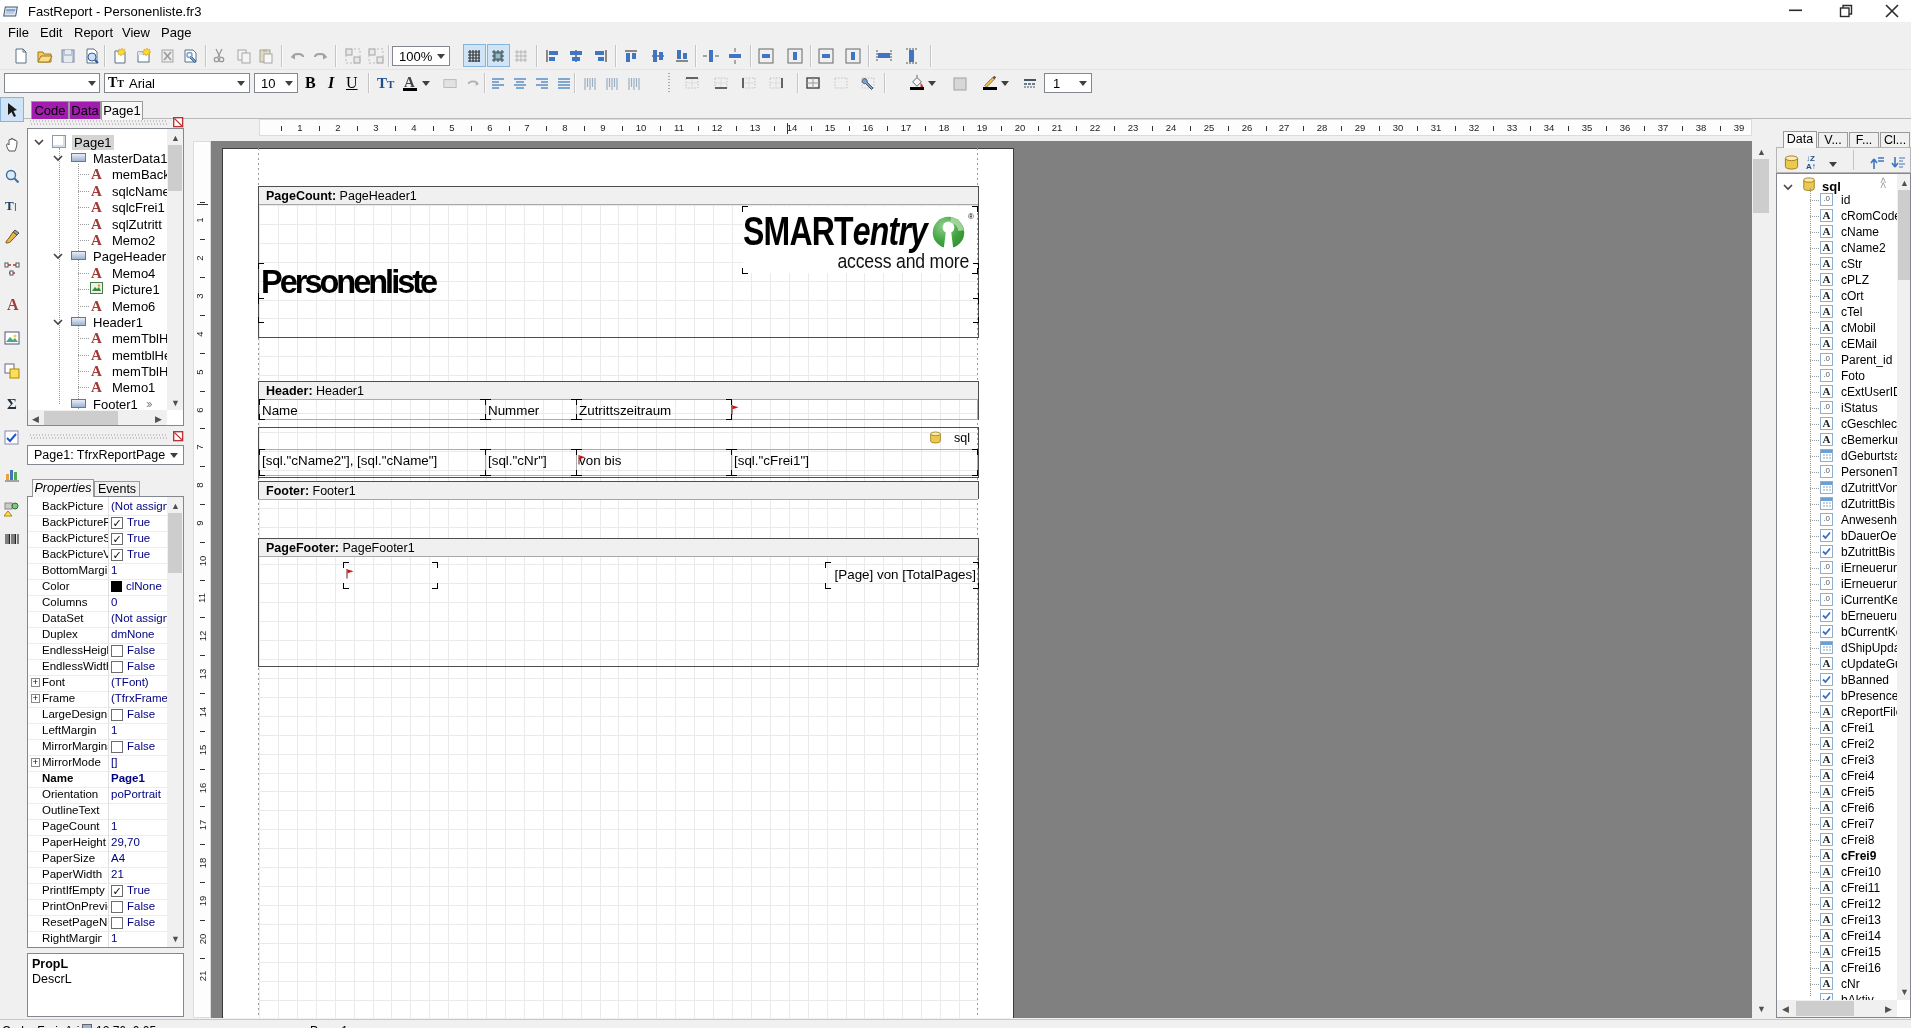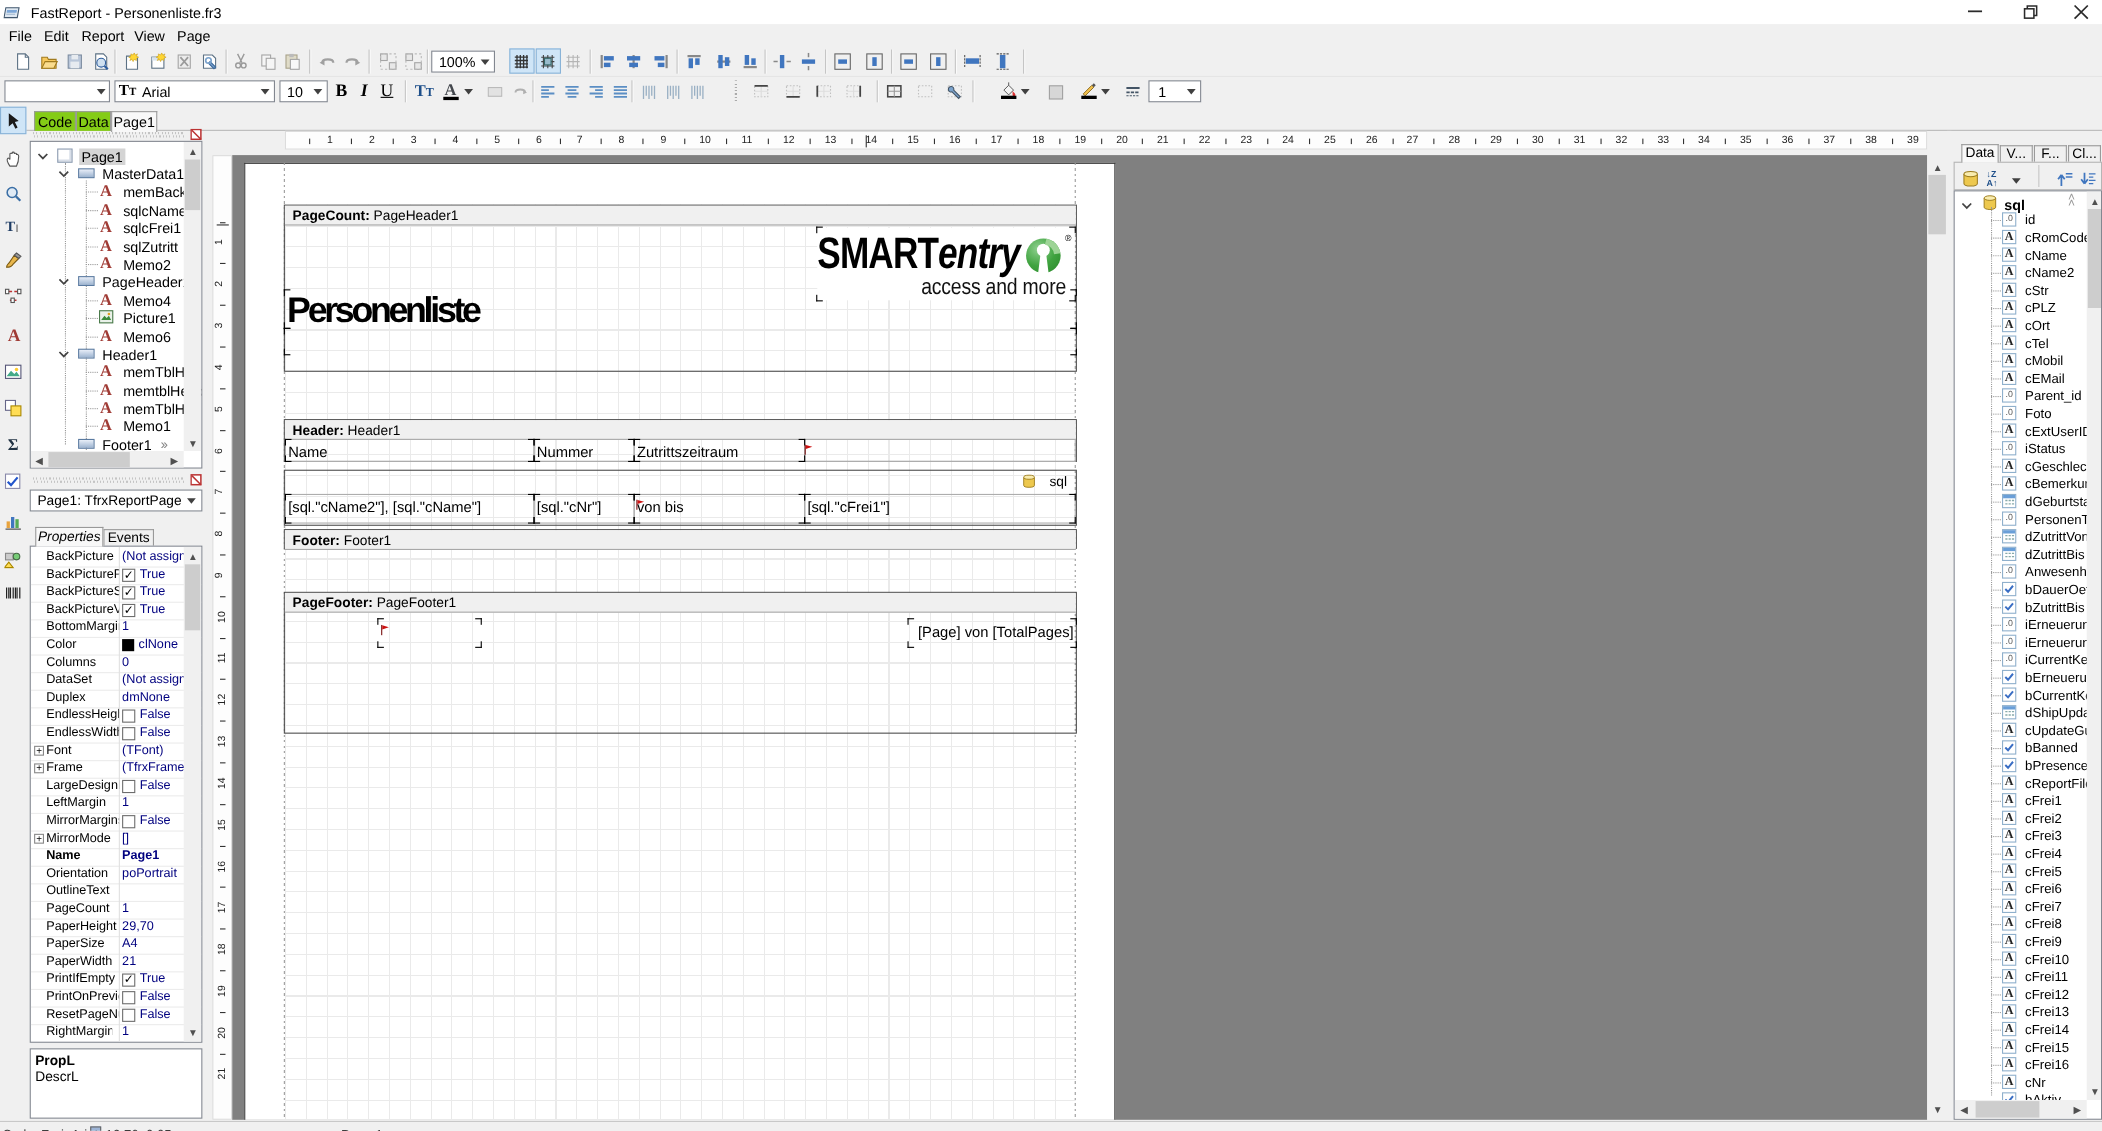--- a/index.html
+++ b/index.html
@@ -4,21 +4,21 @@
 html,body{width:1911px;height:1028px;overflow:hidden;background:#f0f0f0;
  font-family:"Liberation Sans",sans-serif;}
 .abs{position:absolute;}
 .titlebar{position:absolute;left:0;top:0;width:1911px;height:22px;background:#ffffff;}
 .menubar{position:absolute;left:0;top:22px;width:1911px;height:20px;background:#f0f0f0;}
 .menubar span{position:absolute;top:3px;font-size:13px;color:#000;}
 .tb1{position:absolute;left:0;top:42px;width:1911px;height:28px;background:#f0f0f0;border-bottom:1px solid #e5e5e5;}
 .tb2{position:absolute;left:0;top:70px;width:1911px;height:26px;background:#f0f0f0;}
 .tabrow{position:absolute;left:0;top:96px;width:1911px;height:23px;background:#f0f0f0;border-bottom:1px solid #b9b9b9;}
 .tab{position:absolute;top:5px;height:18px;font-size:13px;color:#000;text-align:center;
- border:1px solid #9a9a9a;border-bottom:none;background:#84cc16;padding-top:1px;}
+ border:1px solid #9a9a9a;border-bottom:none;background:#a21caf;padding-top:1px;}
 .tabsel{background:#f8f8f8;height:19px;z-index:3;}
 .sep1{position:absolute;top:3px;width:1px;height:22px;background:#c5c5c5;box-shadow:1px 0 0 #fbfbfb;}
 .sep2{position:absolute;top:3px;width:1px;height:20px;background:#c5c5c5;box-shadow:1px 0 0 #fbfbfb;}
 .combo{position:absolute;background:#fff;border:1px solid #828790;font-size:13px;color:#000;}
 .carrow{position:absolute;width:0;height:0;border-left:4px solid transparent;border-right:4px solid transparent;border-top:5px solid #404040;}
 .seltool{background:#cfe5f7;border:1px solid #89b3d7;}
 .lefttools{position:absolute;left:0;top:119px;width:27px;height:901px;background:#f0f0f0;}
 .panelbox{position:absolute;background:#fff;border:1px solid #828790;}
 .grip{position:absolute;height:5px;background-image:repeating-linear-gradient(90deg,#c4c4c4 0 1px,#f0f0f0 1px 3px),repeating-linear-gradient(90deg,#f0f0f0 0 1px,#c4c4c4 1px 2px,#f0f0f0 2px 3px);background-size:100% 2px,100% 2px;background-position:0 0,0 3px;background-repeat:no-repeat;}
 .treerow{position:absolute;font-size:13px;color:#000;white-space:nowrap;}
@@ -1058,21 +1058,21 @@
 <div class="ficon" style="left:43px;top:627px;font-family:'Liberation Serif',serif;font-size:11px;font-weight:bold;text-align:center;line-height:11px;color:#222;">A</div>
 <div class="dtrow" style="left:64px;top:627px;">cFrei6</div>
 <div class="abs" style="left:33px;top:650px;width:9px;border-top:1px dotted #9a9a9a;"></div>
 <div class="ficon" style="left:43px;top:643px;font-family:'Liberation Serif',serif;font-size:11px;font-weight:bold;text-align:center;line-height:11px;color:#222;">A</div>
 <div class="dtrow" style="left:64px;top:643px;">cFrei7</div>
 <div class="abs" style="left:33px;top:666px;width:9px;border-top:1px dotted #9a9a9a;"></div>
 <div class="ficon" style="left:43px;top:659px;font-family:'Liberation Serif',serif;font-size:11px;font-weight:bold;text-align:center;line-height:11px;color:#222;">A</div>
 <div class="dtrow" style="left:64px;top:659px;">cFrei8</div>
 <div class="abs" style="left:33px;top:682px;width:9px;border-top:1px dotted #9a9a9a;"></div>
 <div class="ficon" style="left:43px;top:675px;font-family:'Liberation Serif',serif;font-size:11px;font-weight:bold;text-align:center;line-height:11px;color:#222;">A</div>
-<div class="dtrow" style="left:64px;top:675px;">cFrei9</div>
+<div class="dtrow" style="left:64px;top:675px;font-weight:bold;">cFrei9</div>
 <div class="abs" style="left:33px;top:698px;width:9px;border-top:1px dotted #9a9a9a;"></div>
 <div class="ficon" style="left:43px;top:691px;font-family:'Liberation Serif',serif;font-size:11px;font-weight:bold;text-align:center;line-height:11px;color:#222;">A</div>
 <div class="dtrow" style="left:64px;top:691px;">cFrei10</div>
 <div class="abs" style="left:33px;top:714px;width:9px;border-top:1px dotted #9a9a9a;"></div>
 <div class="ficon" style="left:43px;top:707px;font-family:'Liberation Serif',serif;font-size:11px;font-weight:bold;text-align:center;line-height:11px;color:#222;">A</div>
 <div class="dtrow" style="left:64px;top:707px;">cFrei11</div>
 <div class="abs" style="left:33px;top:730px;width:9px;border-top:1px dotted #9a9a9a;"></div>
 <div class="ficon" style="left:43px;top:723px;font-family:'Liberation Serif',serif;font-size:11px;font-weight:bold;text-align:center;line-height:11px;color:#222;">A</div>
 <div class="dtrow" style="left:64px;top:723px;">cFrei12</div>
 <div class="abs" style="left:33px;top:746px;width:9px;border-top:1px dotted #9a9a9a;"></div>

